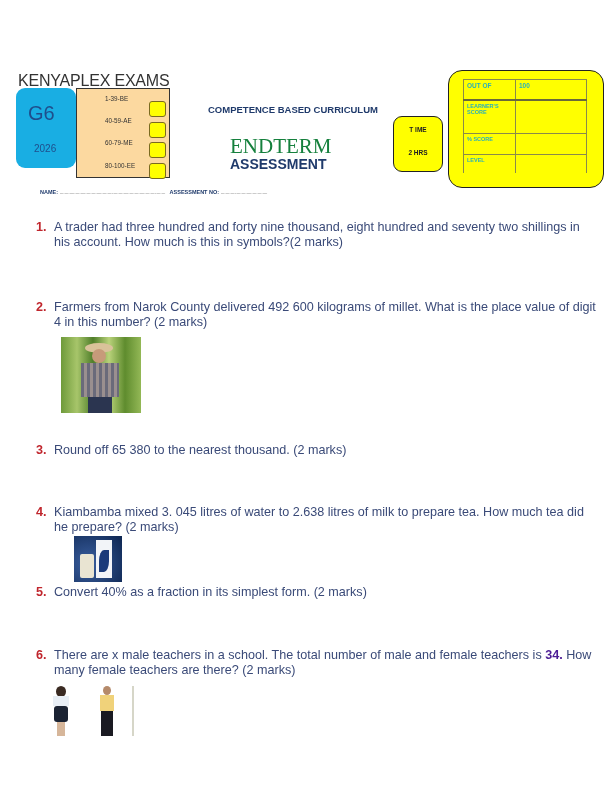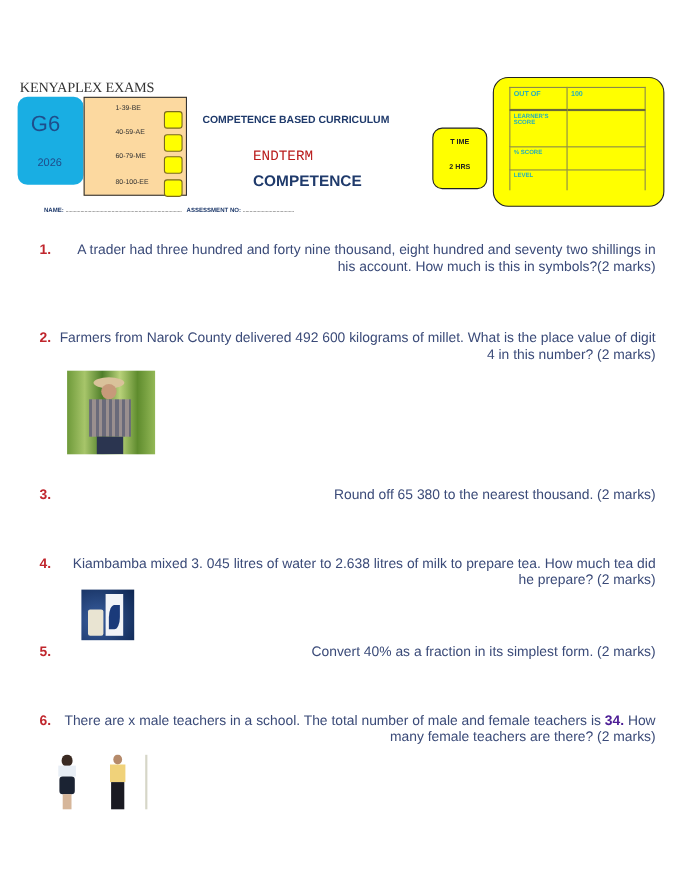--- a/index.html
+++ b/index.html
@@ -1,33 +1,33 @@
 <!DOCTYPE html>
 <html><head>
 <meta charset="utf-8">
 <style>
   * { box-sizing: border-box; margin: 0; padding: 0; }
   html, body { width: 612px; height: 792px; background: #ffffff; overflow: hidden; }
   body { position: relative; font-family: "Liberation Sans", "DejaVu Sans", sans-serif; color: #2b3a5c; }
 
-  .brand { position: absolute; left: 18px; top: 72px; font-size: 13px; color: #333; letter-spacing: -0.2px; font-family: Liberation Serif, serif; }
+  .brand { position: absolute; left: 18px; top: 72px; font-size: 16px; color: #333; letter-spacing: -0.2px; }
 
   .grade-box { position: absolute; left: 16px; top: 88px; width: 60px; height: 80px;
     background: #19aee3; border-radius: 9px; }
   .grade-box .g { position: absolute; left: 12px; top: 14px; font-size: 20px; color: #1f4e8c; }
   .grade-box .y { position: absolute; left: 18px; top: 55px; font-size: 10px; color: #1f4e8c; }
 
   .levels-box { position: absolute; left: 76px; top: 88px; width: 94px; height: 90px;
     background: #fcd9a0; border: 1px solid #333; }
   .lvl { position: absolute; left: 28px; font-size: 6.3px; color: #333; }
   .lvl-chk { position: absolute; left: 72px; width: 17px; height: 16px; background: #ffff00;
     border: 1px solid #7a6a20; border-radius: 3px; }
 
-  .curriculum { position: absolute; left: 184px; top: 104px; font-size: 9.5px; font-weight: bold; color: #1f3a6b; }
-  .endterm { position: absolute; left: 230px; top: 134px; font-size: 13px; font-family: Liberation Mono, monospace; color: #b91c1c; }
+  .curriculum { position: absolute; left: 208px; top: 104px; font-size: 9.5px; font-weight: bold; color: #1f3a6b; }
+  .endterm { position: absolute; left: 230px; top: 134px; font-size: 21px; font-family: Liberation Serif, serif; color: #15803d; }
   .subject { position: absolute; left: 230px; top: 156px; font-size: 14px; font-weight: bold; color: #1f3a6b; }
 
   .time-box { position: absolute; left: 393px; top: 116px; width: 50px; height: 56px;
     background: #ffff00; border: 1px solid #222; border-radius: 9px; }
   .time-box .l1 { position: absolute; top: 9px; width: 100%; text-align: center; font-size: 6.5px; font-weight: bold; color: #222; }
   .time-box .l2 { position: absolute; top: 32px; width: 100%; text-align: center; font-size: 6.5px; font-weight: bold; color: #222; }
 
   .score-box { position: absolute; left: 448px; top: 70px; width: 156px; height: 118px;
     background: #ffff00; border: 1px solid #222; border-radius: 14px; }
   .score-table { position: absolute; left: 14px; top: 8px; width: 124px; border-collapse: collapse; }
@@ -37,21 +37,21 @@
   .score-table tr.r1 td { border-bottom: 2px solid #6a6a3a; }
   .score-table tr.r2 td { height: 34px; }
   .score-table tr.r3 td { height: 21px; }
   .score-table tr.r4 td { height: 18px; border-bottom: none; }
 
   .meta-line { position: absolute; left: 40px; top: 189px; font-size: 5.5px; font-weight: bold; color: #1f3a6b; white-space: nowrap; }
   .meta-line .dots { font-weight: normal; color: #444; letter-spacing: -0.3px; }
 
   .q { position: absolute; left: 36px; width: 560px; font-size: 12.6px; line-height: 15px; color: #3a4a78; }
   .q .num { position: absolute; left: 0; top: 0; color: #c0262d; font-weight: bold; }
-  .q .txt { display: block; padding-left: 18px; text-align: right; }
+  .q .txt { display: block; padding-left: 18px; }
   .q b { color: #4c1d95; }
 
   .pic { position: absolute; overflow: hidden; }
   .pic-farmer { left: 61px; top: 337px; width: 80px; height: 76px;
     background: linear-gradient(90deg, #6e9a3a 0%, #a7c56a 20%, #4f7e2a 40%, #b9d27a 60%, #5f8c2e 80%, #93b856 100%); }
   .pic-farmer .hat { position: absolute; left: 24px; top: 6px; width: 28px; height: 10px; background: #d9c29a; border-radius: 50%; }
   .pic-farmer .head { position: absolute; left: 31px; top: 12px; width: 14px; height: 14px; background: #c79a7a; border-radius: 50%; }
   .pic-farmer .shirt { position: absolute; left: 20px; top: 26px; width: 38px; height: 34px;
     background: repeating-linear-gradient(90deg, #6a6a7a 0 3px, #9a8f8f 3px 6px); }
   .pic-farmer .legs { position: absolute; left: 27px; top: 60px; width: 24px; height: 16px; background: #2b3550; }
@@ -88,21 +88,21 @@
     <span class="lvl" style="top:50px">60-79-ME</span>
     <span class="lvl" style="top:73px">80-100-EE</span>
     <div class="lvl-chk" style="top:12px"></div>
     <div class="lvl-chk" style="top:33px"></div>
     <div class="lvl-chk" style="top:53px"></div>
     <div class="lvl-chk" style="top:74px"></div>
   </div>
 
   <div class="curriculum">COMPETENCE BASED CURRICULUM</div>
   <div class="endterm">ENDTERM</div>
-  <div class="subject">COMPETENCE</div>
+  <div class="subject">ASSESSMENT</div>
 
   <div class="time-box">
     <span class="l1">T IME</span>
     <span class="l2">2 HRS</span>
   </div>
 
   <div class="score-box">
     <table class="score-table">
       <tbody>
           <tr class="r1">

